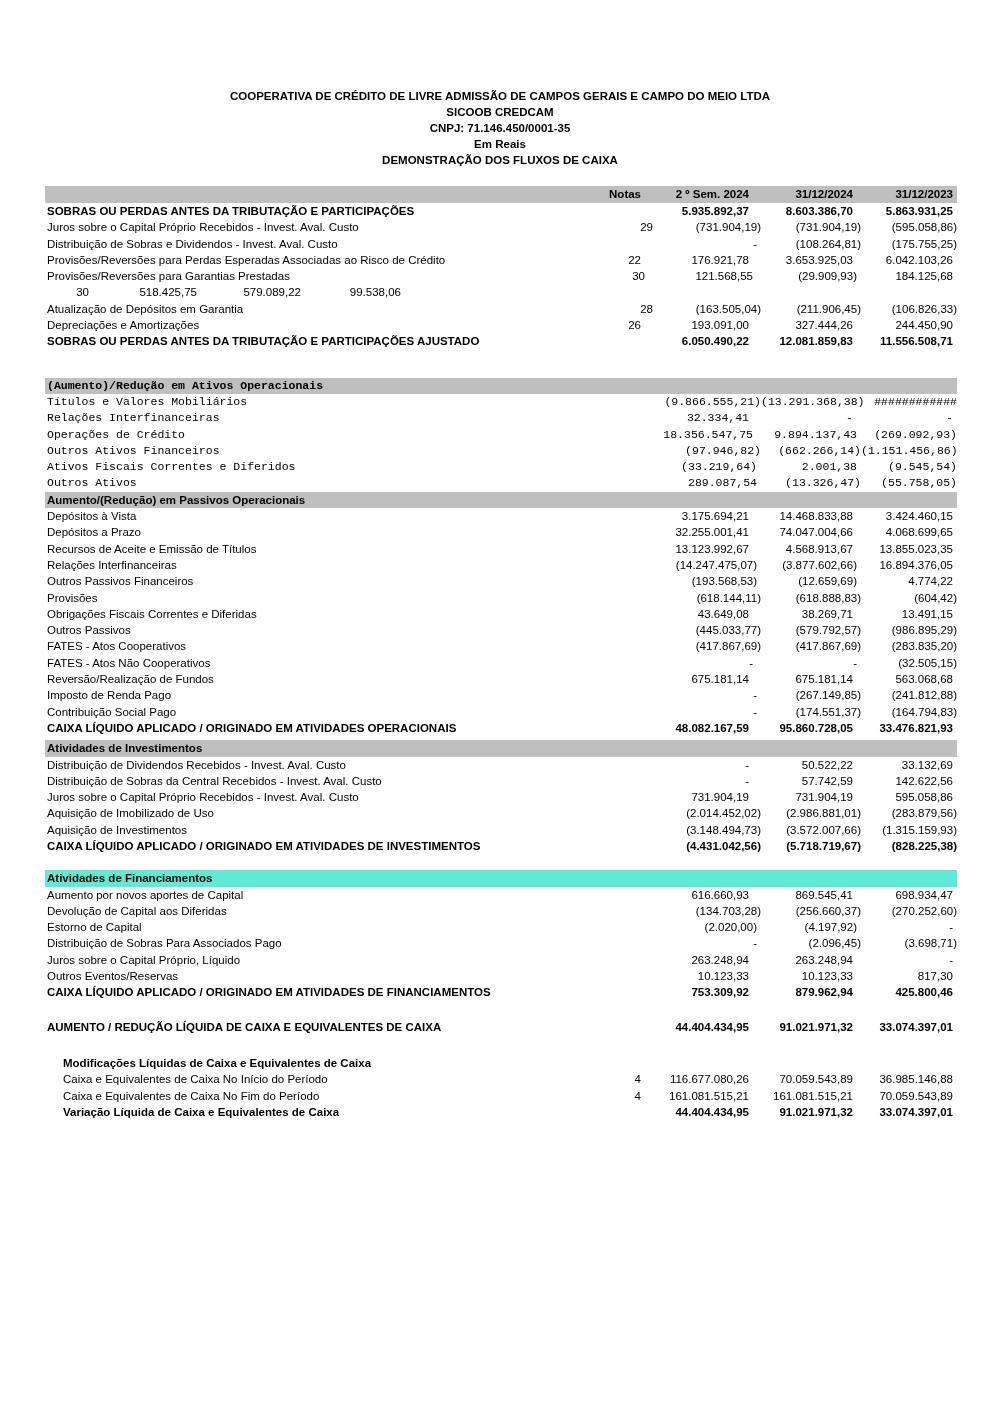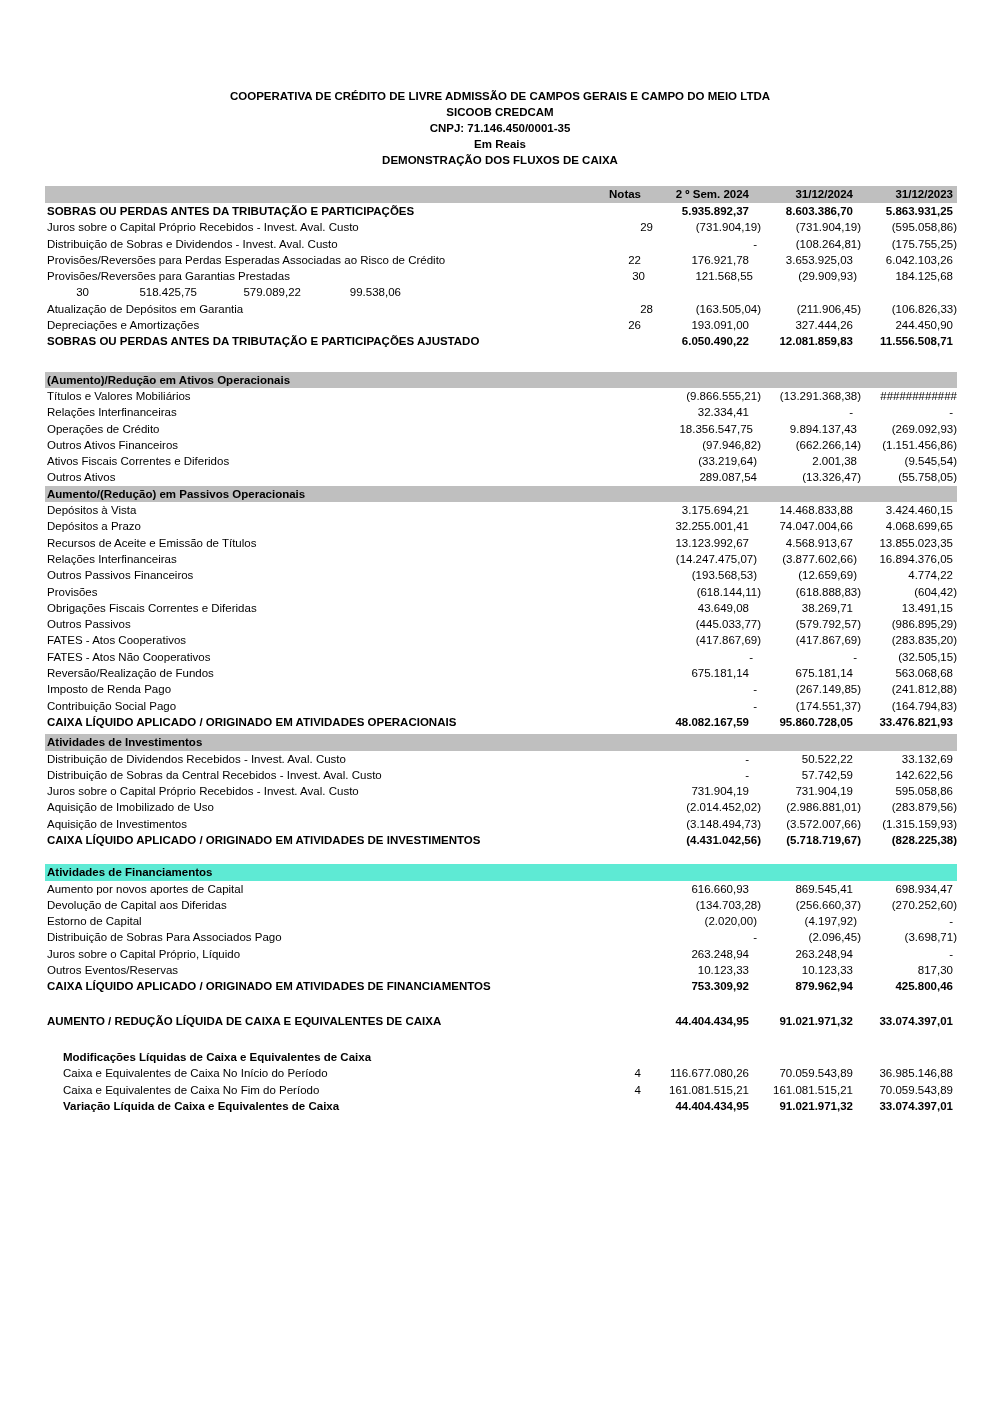--- a/index.html
+++ b/index.html
@@ -153,21 +153,21 @@
             <div class="c-v3 num">244.450,90</div>
           </div>
           <div class="row bold">
             <div class="c-label">SOBRAS OU PERDAS ANTES DA TRIBUTAÇÃO E PARTICIPAÇÕES AJUSTADO</div>
             <div class="c-nota num"></div>
             <div class="c-v1 num">6.050.490,22</div>
             <div class="c-v2 num">12.081.859,83</div>
             <div class="c-v3 num">11.556.508,71</div>
           </div>
         </div>
-        <div style="margin-top: 22px;">
+        <div style="margin-top: 28px; font-family: Liberation Mono, monospace;">
           <div class="section-bar" style="background: rgb(191, 191, 191);">(Aumento)/Redução em Ativos Operacionais</div>
           <div class="row">
             <div class="c-label">Títulos e Valores Mobiliários</div>
             <div class="c-nota num"></div>
             <div class="c-v1 num flush">(9.866.555,21)</div>
             <div class="c-v2 num flush">(13.291.368,38)</div>
             <div class="c-v3 num flush">############</div>
           </div>
           <div class="row">
             <div class="c-label">Relações Interfinanceiras</div>

